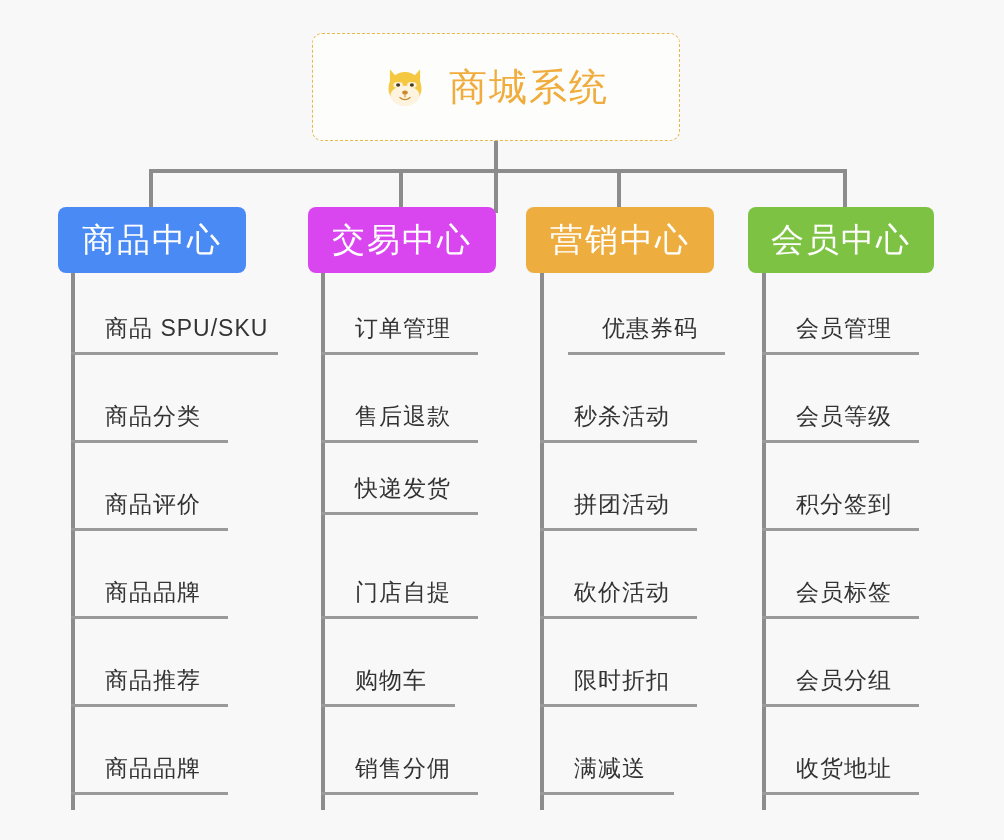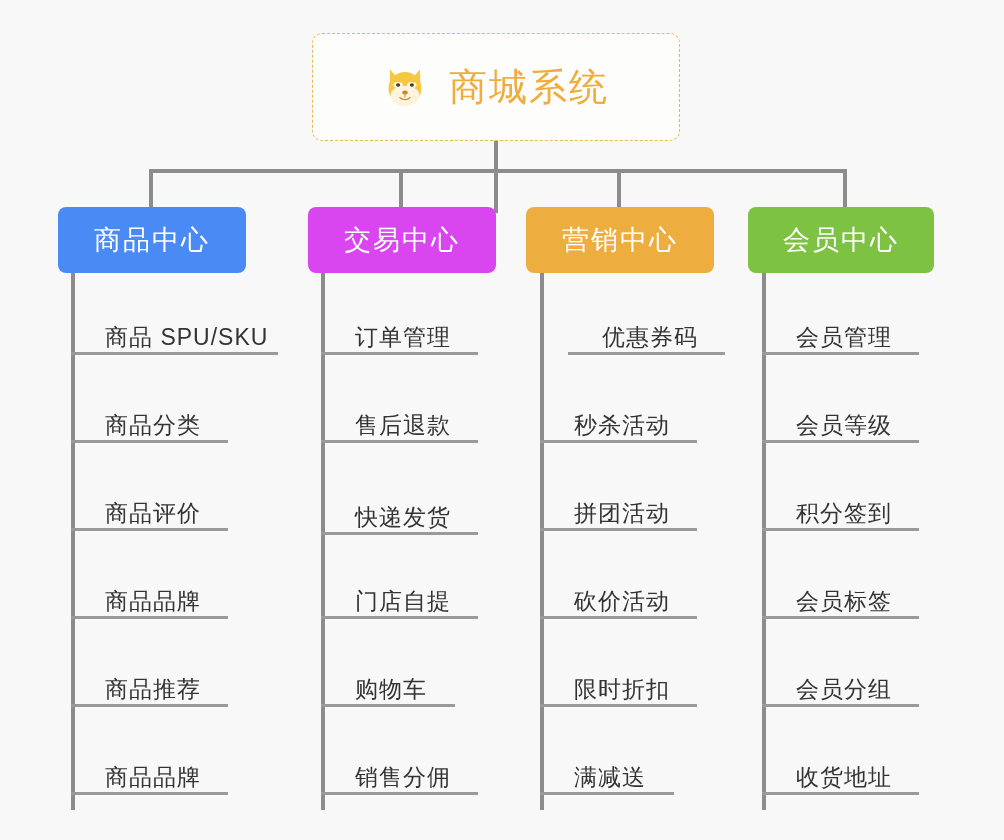--- a/index.html
+++ b/index.html
@@ -59,21 +59,21 @@
 
   
   .branch-header {
     position: absolute;
     height: 66px;
     border-radius: 8px;
     display: flex;
     align-items: center;
     justify-content: center;
     color: #ffffff;
-    font-size: 27px;
+    font-size: 33px;
     letter-spacing: 2px;
     white-space: nowrap;
     box-sizing: border-box;
   }
 
   
   .trunk {
     position: absolute;
     width: 4px;
     background: #8c8c8c;
@@ -82,21 +82,21 @@
   
   .leaf {
     position: absolute;
     box-sizing: border-box;
     border-bottom: 3px solid #9a9a9a;
     height: 88px;
     display: flex;
     align-items: flex-end;
     justify-content: flex-start;
     padding-left: 34px;
-    padding-bottom: 2px;
+    padding-bottom: 11px;
   }
   .leaf-label {
     font-size: 23px;
     color: #333333;
     white-space: nowrap;
     line-height: 1.1;
     letter-spacing: 1px;
   }
 </style>
 </head>
@@ -167,21 +167,21 @@
   <div class="leaf" style="left:71px; top:707px; width:157px;">
     <span class="leaf-label">商品品牌</span>
   </div>
 
   <div class="leaf" style="left:321px; top:267px; width:157px;">
     <span class="leaf-label">订单管理</span>
   </div>
   <div class="leaf" style="left:321px; top:355px; width:157px;">
     <span class="leaf-label">售后退款</span>
   </div>
-  <div class="leaf" style="left:321px; top:447px; width:157px;align-items:flex-end;">
+  <div class="leaf" style="left:321px; top:427px; width:157px;align-items:flex-end;">
     <span class="leaf-label">快递发货</span>
   </div>
   <div class="leaf" style="left:321px; top:531px; width:157px;">
     <span class="leaf-label">门店自提</span>
   </div>
   <div class="leaf" style="left:321px; top:619px; width:134px;">
     <span class="leaf-label">购物车</span>
   </div>
   <div class="leaf" style="left:321px; top:707px; width:157px;">
     <span class="leaf-label">销售分佣</span>

